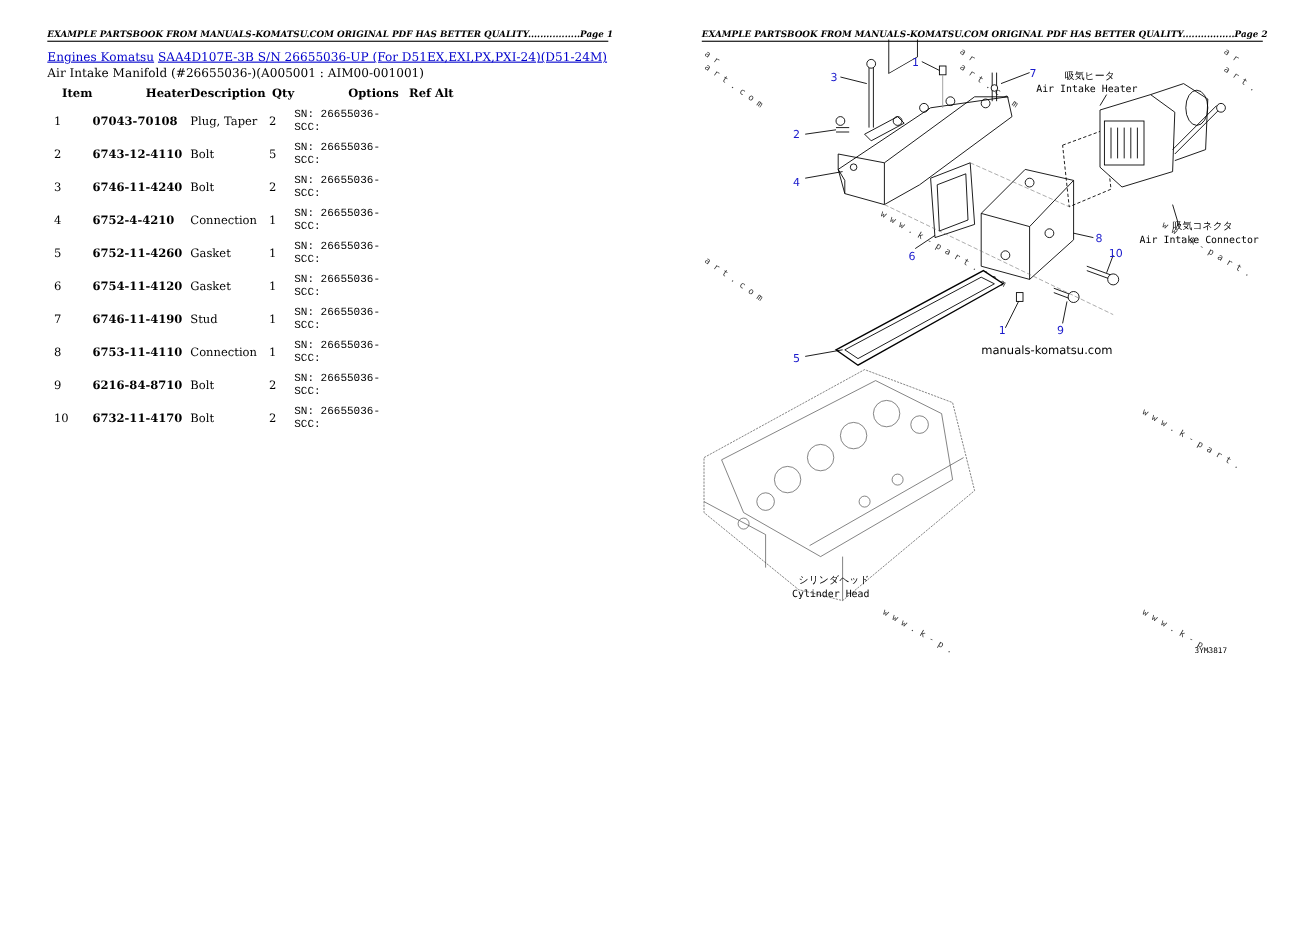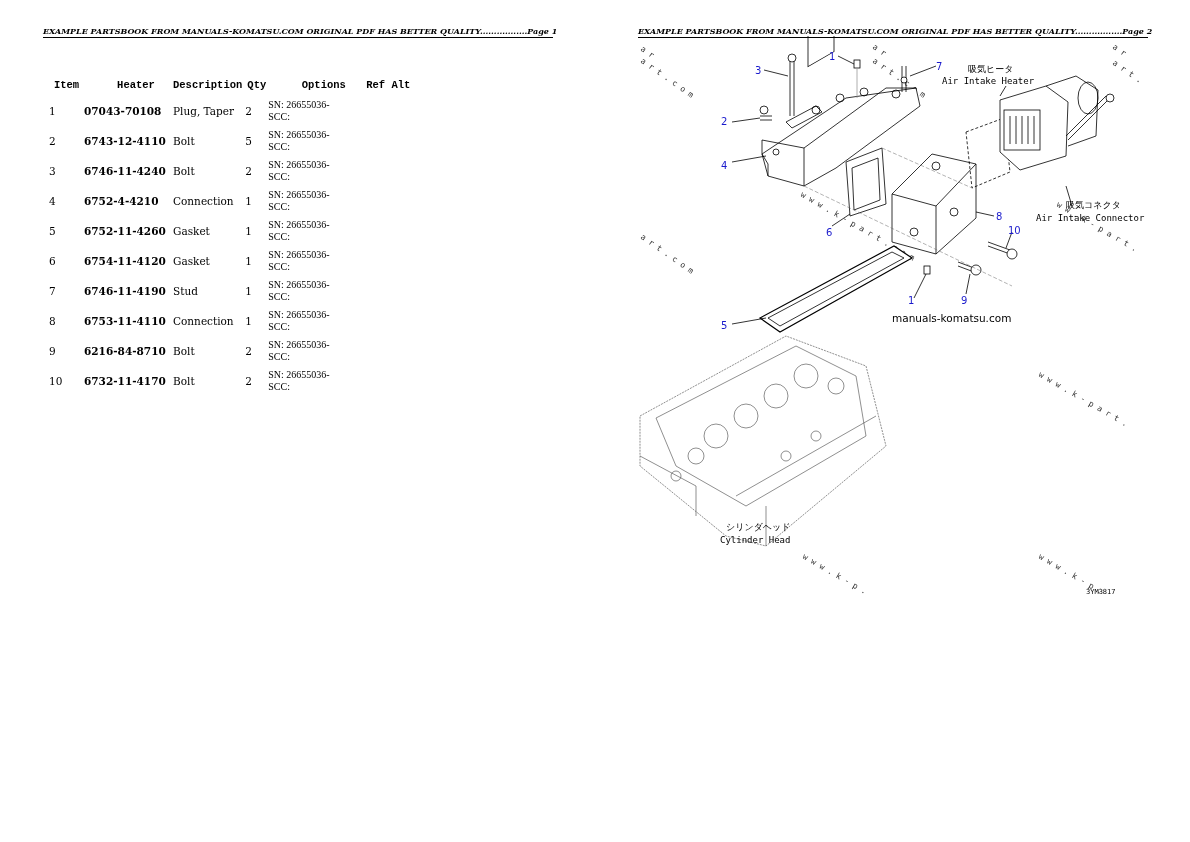--- a/index.html
+++ b/index.html
@@ -10,43 +10,48 @@
   .page.right { left:595px; width:595px; }
   .hdr { position:absolute; top:26px; font-size:8px; font-style:italic; font-weight:bold;
          text-align:center; border-bottom:1px solid #000; padding-bottom:1px; white-space:nowrap;
          font-family:"DejaVu Serif","Liberation Serif",serif; }
   .left .hdr { left:43px; width:510px; }
   .right .hdr { left:43px; width:510px; }
   .crumbs { position:absolute; left:43px; top:45px; font-size:11px; white-space:nowrap; }
   .crumbs a { color:#0000cc; text-decoration:underline; cursor:pointer; }
   .subtitle { position:absolute; left:43px; top:60px; font-size:11px; white-space:nowrap; }
   table.parts { position:absolute; left:43px; top:76px; border-collapse:collapse; font-size:10.5px; }
-  table.parts th { font-weight:bold; text-align:center; padding:1px 0 4px 0; height:15px; white-space:nowrap;font-family:Liberation Mono, monospace; }
+  table.parts th { font-weight:bold; text-align:right; padding:1px 0 4px 0; height:15px; white-space:nowrap; }
   table.parts td { vertical-align:middle; padding:0; height:30px; white-space:nowrap; }
   .c-item { width:35px; padding-left:6px !important; }
   .c-part { width:74px;font-weight:bold; }
   .c-desc { width:68px; }
   .c-qty { width:23px; padding-left:3px !important; }
-  .c-opt { width:79px; font-family:Liberation Serif, serif; font-size:10px; line-height:12px; }
+  .c-opt { width:79px; font-family:Liberation Mono, monospace; font-size:10px; line-height:12px; }
   .c-ref { width:50px;margin-left:16px; }
   th.c-part { padding-left:15px !important; }
   th.c-opt { padding-left:16px !important; font-family:"DejaVu Serif","Liberation Serif",serif; font-size:10.5px; }
   .diagram { position:absolute; left:636px; top:36px; width:512px; height:566px; }
   .diagram svg { width:100%; height:100%; }
   .callout { font-family:"DejaVu Sans","Liberation Sans",sans-serif; font-size:10px; fill:#1a1acc; }
   .lbl { font-family:"DejaVu Sans Mono","Liberation Mono",monospace; font-size:9px; fill:#000; }
   .wm { font-family:"DejaVu Sans Mono","Liberation Mono",monospace; font-size:8px; fill:#333; }
   .site { font-family:"DejaVu Sans","Liberation Sans",sans-serif; font-size:10.5px; fill:#000; }
 </style>
 </head>
 <body>
 
 <div class="page left">
   <div class="hdr">EXAMPLE PARTSBOOK FROM MANUALS-KOMATSU.COM ORIGINAL PDF HAS BETTER QUALITY.................Page 1</div>
 
+  <div class="crumbs">
+    <a>Engines Komatsu</a>
+    <a>SAA4D107E-3B S/N 26655036-UP (For D51EX,EXI,PX,PXI-24)(D51-24M)</a>
+  </div>
+  <div class="subtitle">Air Intake Manifold (#26655036-)(A005001 : AIM00-001001)</div>
 
   <table class="parts">
     <thead>
       <tr>
         <th class="c-item">Item</th>
         <th class="c-part">Heater</th>
         <th class="c-desc">Description</th>
         <th class="c-qty">Qty</th>
         <th class="c-opt">Options</th>
         <th class="c-ref">Ref Alt</th>

